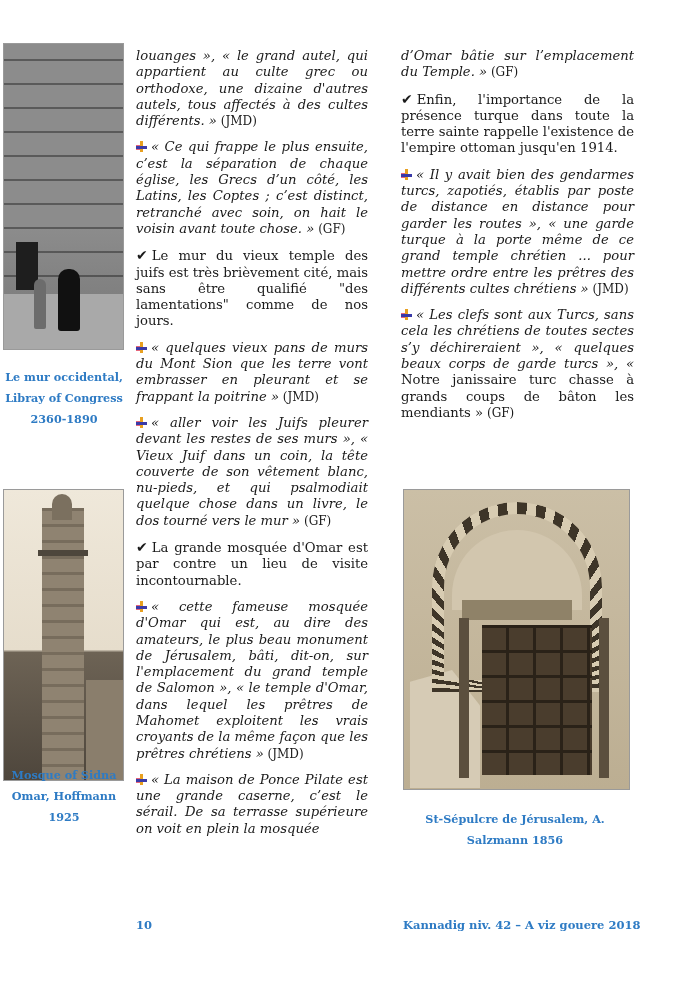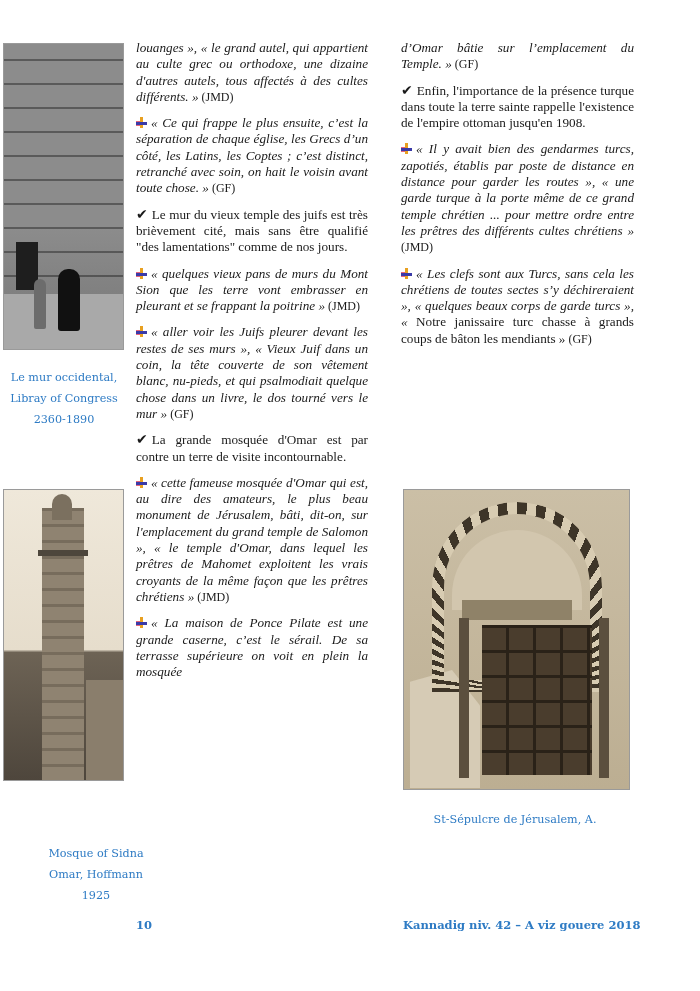--- a/index.html
+++ b/index.html
@@ -2,24 +2,24 @@
 <html><head>
 <meta charset="utf-8">
 <style>
   html, body { margin: 0; padding: 0; background: #ffffff; }
   body { width: 700px; height: 991px; position: relative; overflow: hidden;
          font-family: "DejaVu Serif", "Liberation Serif", serif; color: #1a1a1a; }
   .page { position: absolute; left: 0; top: 0; width: 700px; height: 991px; }
 
   .photo { position: absolute; border: 1px solid #9a9a9a; box-sizing: border-box; overflow: hidden; }
   .caption { position: absolute; text-align: center; color: #2e7bc4;
-             font-family: "DejaVu Serif", serif; font-weight: normal; font-size: 11.2px; line-height: 21px; }
+             font-family: "DejaVu Serif", serif; font-weight: bold; font-size: 11.2px; line-height: 21px; }
 
   .col { position: absolute; font-size: 13.2px; line-height: 16.3px; text-align: justify; }
-  .col p { margin: 0 0 10px 0; font-family: Liberation Serif, serif; }
+  .col p { margin: 8px 0 10px 0; }
   .q { font-style: italic; }
   .src { font-style: normal; font-size: 12px; }
   .check { font-style: normal; font-size: 14px; margin-right: 4px; }
   .cross { display: inline-block; position: relative; width: 11px; height: 11px; margin-right: 4px; vertical-align: -1px; }
   .cross .v { position: absolute; left: 4px; top: 0; width: 3px; height: 11px; background: #e8a020; }
   .cross .h { position: absolute; left: 0; top: 5px; width: 11px; height: 3px; background: #3a3aa8; }
   .cross .r { position: absolute; left: 0; top: 4px; width: 4px; height: 5px; background: #e0405a; opacity: .8; }
 
   .footer { position: absolute; color: #2e7bc4; font-weight: bold; font-family: "DejaVu Serif", serif; font-size: 11.5px; text-align: right; }
 
@@ -75,52 +75,53 @@
     <div>Libray of Congress</div>
     <div>2360-1890</div>
   </div>
 
   <div class="photo minaret" style="left:3px; top:489px; width:121px; height:292px;">
     <div class="bldg"></div>
     <div class="tower"></div>
     <div class="top"></div>
     <div class="balcony"></div>
   </div>
-  <div class="caption" style="left:0; top:843px; width:128px;margin-left:32px;">
+  <div class="caption" style="left:0; top:765px; width:128px;">
     <div>Mosque of Sidna</div>
     <div>Omar, Hoffmann</div>
     <div>1925</div>
   </div>
 
   <div class="col" style="left:136px; top:40px; width:232px;">
     <p><span class="q">louanges », « le grand autel, qui appartient au culte grec ou orthodoxe, une dizaine d'autres autels, tous affectés à des cultes différents. »</span><span class="src"> (JMD)</span></p>
     <p><span class="cross"><span class="r"></span><span class="v"></span><span class="h"></span></span><span class="q">« Ce qui frappe le plus ensuite, c’est la séparation de chaque église, les Grecs d’un côté, les Latins, les Coptes ; c’est distinct, retranché avec soin, on hait le voisin avant toute chose.  »</span><span class="src"> (GF)</span></p>
     <p><span class="check">✔</span><span>Le mur du vieux temple des juifs est très brièvement cité, mais sans être qualifié "des lamentations" comme de nos jours.</span></p>
     <p><span class="cross"><span class="r"></span><span class="v"></span><span class="h"></span></span><span class="q">« quelques vieux pans de murs du Mont Sion que les terre vont embrasser en pleurant et se frappant la poitrine »</span><span class="src"> (JMD)</span></p>
     <p><span class="cross"><span class="r"></span><span class="v"></span><span class="h"></span></span><span class="q">« aller voir les Juifs pleurer devant les restes de ses murs », « Vieux Juif dans un coin, la tête couverte de son vêtement blanc, nu-pieds, et qui psalmodiait quelque chose dans un livre, le dos tourné vers le mur »</span><span class="src"> (GF)</span></p>
-    <p><span class="check">✔</span><span>La grande mosquée d'Omar est par contre un terre de visite incontournable.</span></p>
+    <p><span class="check">✔</span><span>La grande mosquée d'Omar est par contre un lieu de visite incontournable.</span></p>
     <p><span class="cross"><span class="r"></span><span class="v"></span><span class="h"></span></span><span class="q">« cette fameuse mosquée d'Omar qui est, au dire des amateurs, le plus beau monument de Jérusalem, bâti, dit-on, sur l'emplacement du grand temple de Salomon », « le temple d'Omar, dans lequel les prêtres de Mahomet exploitent les vrais croyants de la même façon que les prêtres chrétiens »</span><span class="src"> (JMD)</span></p>
     <p><span class="cross"><span class="r"></span><span class="v"></span><span class="h"></span></span><span class="q">« La maison de Ponce Pilate est une grande caserne, c’est le sérail. De sa terrasse supérieure on voit en plein la mosquée</span></p>
   </div>
 
   <div class="col" style="left:401px; top:40px; width:233px;">
     <p><span class="q">d’Omar bâtie sur l’emplacement du Temple. »</span><span class="src"> (GF)</span></p>
-    <p><span class="check">✔</span><span>Enfin, l'importance de la présence turque dans toute la terre sainte rappelle l'existence de l'empire ottoman jusqu'en 1908.</span></p>
+    <p><span class="check">✔</span><span>Enfin, l'importance de la présence turque dans toute la terre sainte rappelle l'existence de l'empire ottoman jusqu'en 1914.</span></p>
     <p><span class="cross"><span class="r"></span><span class="v"></span><span class="h"></span></span><span class="q">« Il y avait bien des gendarmes turcs, zapotiés, établis par poste de distance en distance pour garder les routes », « une garde turque à la porte même de ce grand temple chrétien ... pour mettre ordre entre les prêtres des différents cultes chrétiens »</span><span class="src"> (JMD)</span></p>
     <p><span class="cross"><span class="r"></span><span class="v"></span><span class="h"></span></span><span class="q">« Les clefs sont aux Turcs, sans cela les chrétiens de toutes sectes s’y déchireraient », « quelques beaux corps de garde turcs », «</span><span> Notre janissaire turc chasse à grands coups de bâton les mendiants »</span><span class="src"> (GF)</span></p>
   </div>
 
   <div class="photo sep" style="left:403px; top:489px; width:227px; height:301px;">
     <div class="rock"></div>
     <div class="tym"></div>
     <div class="arch"></div>
     <div class="lintel"></div>
     <div class="col1"></div>
     <div class="col2"></div>
     <div class="door"></div>
   </div>
   <div class="caption" style="left:395px; top:809px; width:240px;">
     <div>St-Sépulcre de Jérusalem, A.</div>
+    <div>Salzmann 1856</div>
   </div>
 
   <div class="footer" style="left:136px; top:918px;">10</div>
   <div class="footer" style="left:403px; top:918px;">Kannadig niv. 42 – A viz gouere 2018</div>
 </div>
 
 </body></html>

